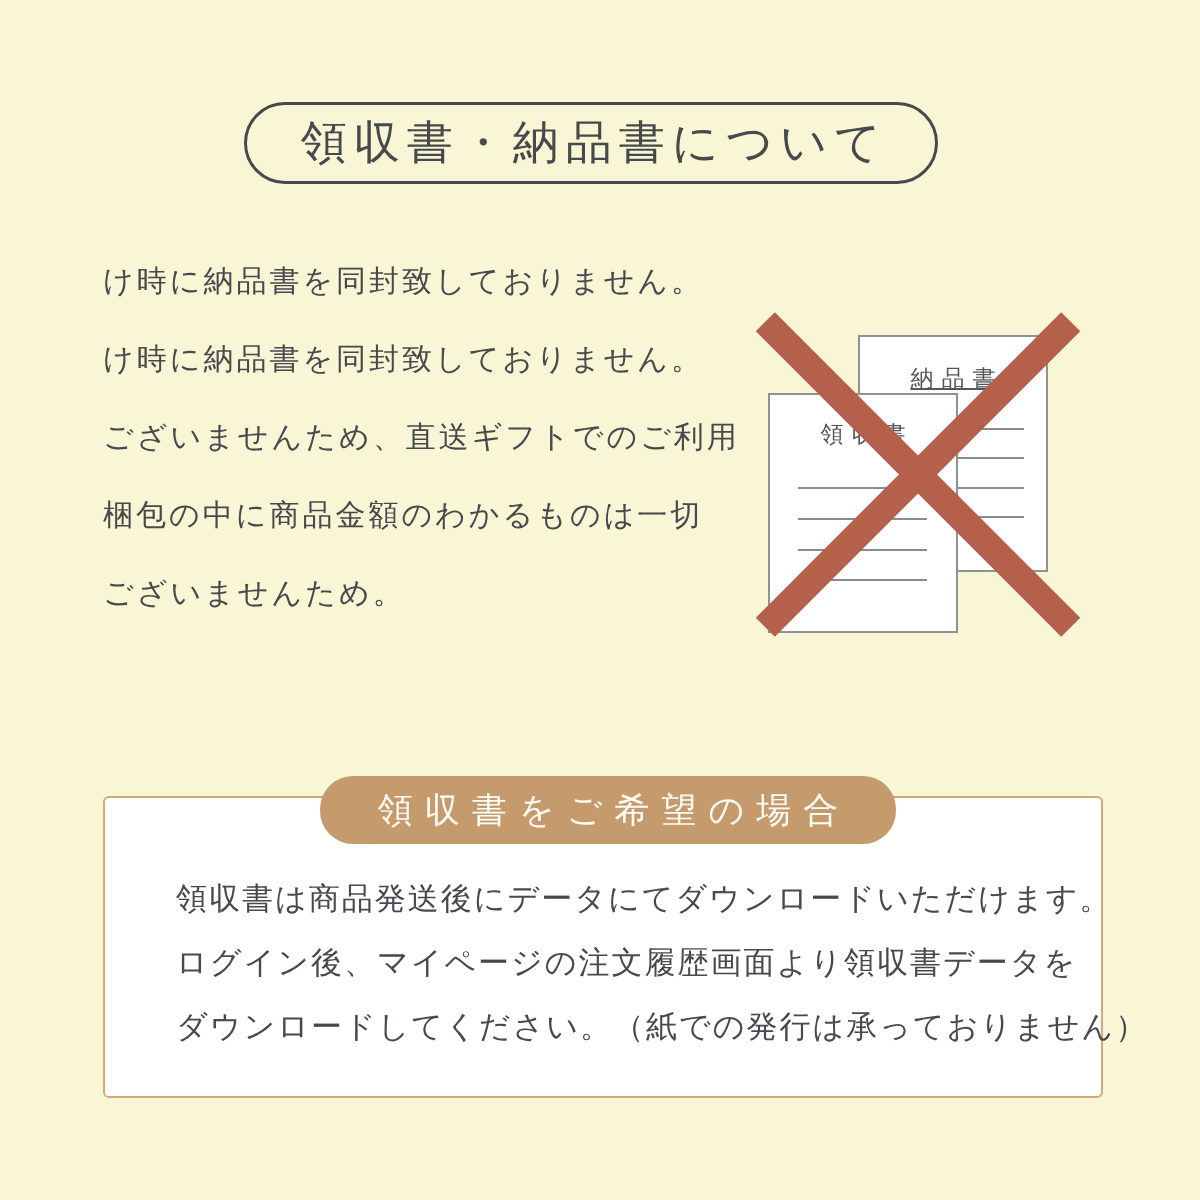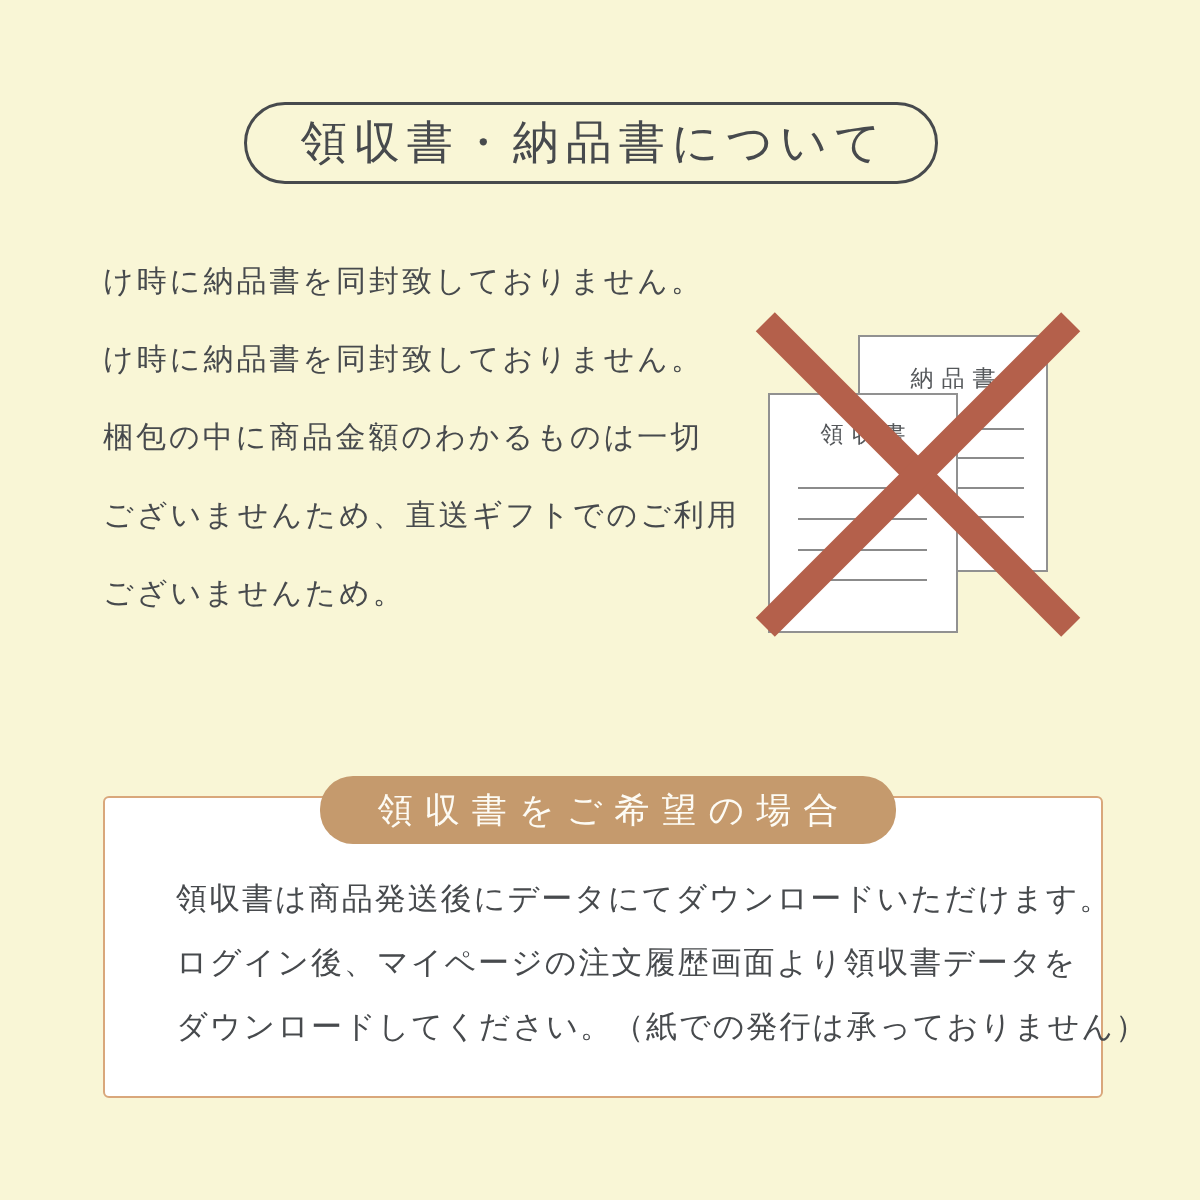--- a/index.html
+++ b/index.html
@@ -75,21 +75,21 @@
   .doc-label {
     position: absolute;
     left: 0; right: 0;
     text-align: center;
     font-size: 23px;
     letter-spacing: 8px;
     text-indent: 8px;
     color: var(--paper-label);
     white-space: nowrap;
   }
-  .doc-back .doc-label  { top: 26px; }
+  .doc-back .doc-label  { top: 26px; text-decoration: underline; }
   .doc-front .doc-label { top: 24px; }
   .doc-line {
     position: absolute;
     height: 2px;
     background: var(--paper-line);
   }
   .doc-back .doc-line  { left: 22px; width: 142px; }
   .doc-back .l1 { top: 91px; }  .doc-back .l2 { top: 120px; }
   .doc-back .l3 { top: 150px; } .doc-back .l4 { top: 179px; }
   .doc-front .doc-line { left: 28px; width: 129px; }
@@ -158,22 +158,22 @@
 
 <div class="canvas">
 
   <div class="title-pill">
     <span class="label">領収書・納品書について</span>
   </div>
 
   <div class="intro">
     <div class="line">け時に納品書を同封致しておりません。</div>
     <div class="line">け時に納品書を同封致しておりません。</div>
+    <div class="line">ございませんため、直送ギフトでのご利用</div>
     <div class="line">梱包の中に商品金額のわかるものは一切</div>
-    <div class="line">ございませんため、直送ギフトでのご利用</div>
     <div class="line">ございませんため。</div>
   </div>
 
   <div class="illustration">
     <div class="doc doc-back">
       <span class="doc-label">納品書</span>
       <div class="doc-line l1"></div>
       <div class="doc-line l2"></div>
       <div class="doc-line l3"></div>
       <div class="doc-line l4"></div>

